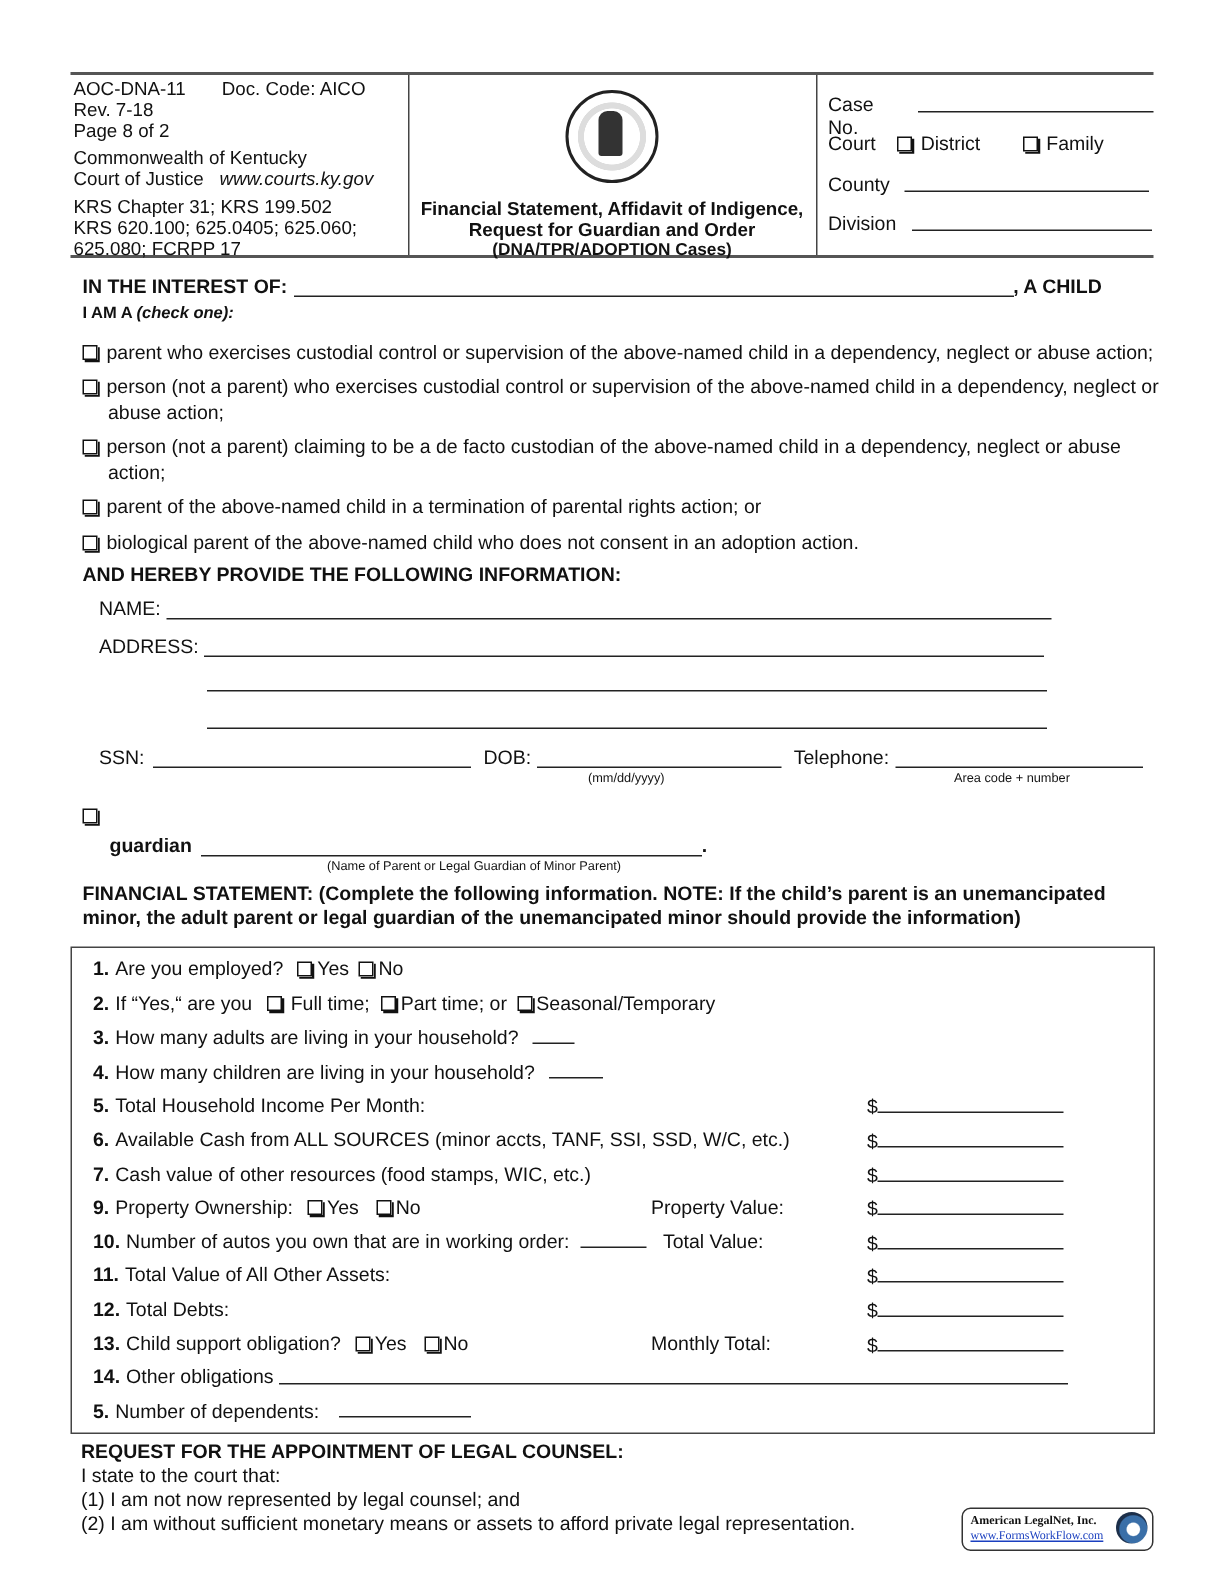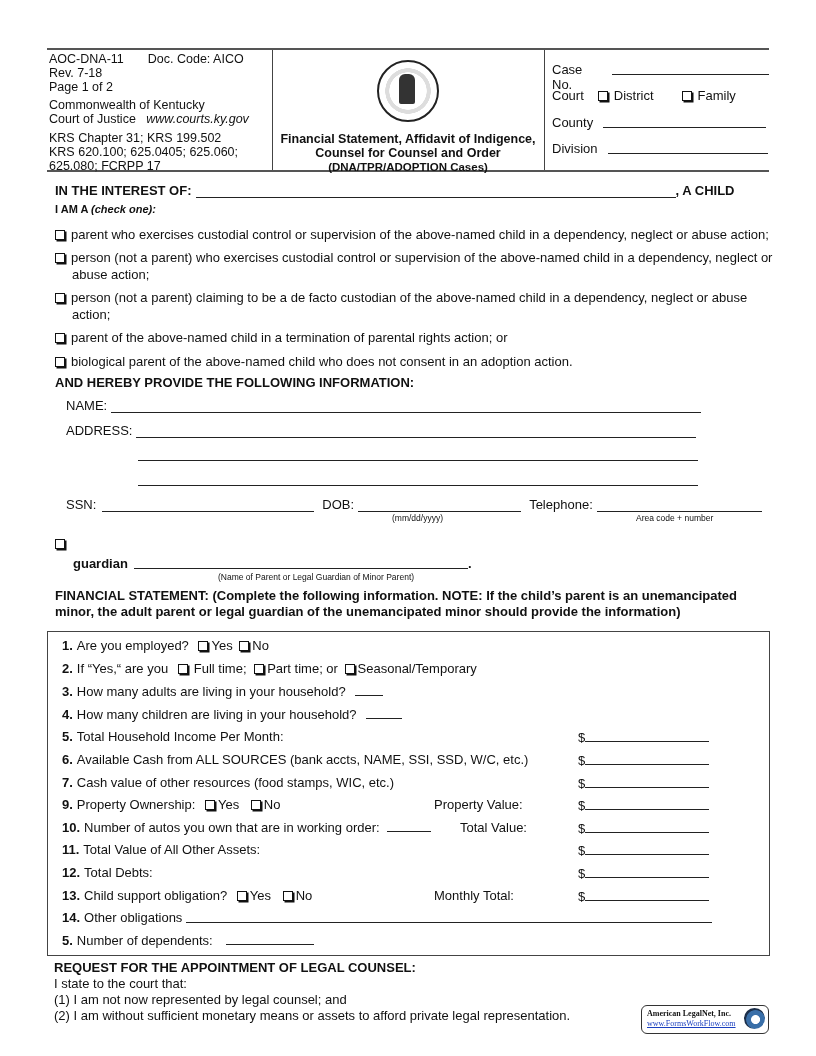--- a/index.html
+++ b/index.html
@@ -33,33 +33,33 @@
   .caption { position:absolute; font-size:8.5px; }
   .logo { position:absolute; left:641px; top:1005px; width:126px; height:27px; border:1.5px solid #333; border-radius:6px; background:#fff; }
 </style>
 </head>
 <body>
 
 <div class="hdr">
   <div class="col1">
     <div><span>AOC-DNA-11</span><span style="display:inline-block;width:24px"></span><span>Doc. Code: AICO</span></div>
     <div>Rev. 7-18</div>
-    <div>Page 1 of 2</div>
+    <div>Page 8 of 2</div>
     <div style="margin-top:4px">Commonwealth of Kentucky</div>
     <div><span>Court of Justice</span>&nbsp;&nbsp; <i>www.courts.ky.gov</i></div>
     <div style="margin-top:5px">KRS Chapter 31; KRS 199.502</div>
     <div>KRS 620.100; 625.0405; 625.060;</div>
     <div>625.080; FCRPP 17</div>
   </div>
   <div class="vline" style="left:225px"></div>
   <div class="col2">
     <div class="seal"></div>
     <div class="title">
       <div>Financial Statement, Affidavit of Indigence,</div>
-      <div>Counsel for Counsel and Order</div>
+      <div>Request for Guardian and Order</div>
       <div class="small">(DNA/TPR/ADOPTION Cases)</div>
     </div>
   </div>
   <div class="vline" style="left:497px"></div>
   <div class="col3">
     <div class="fld-row" style="top:12px">
       <span>Case  No.</span>
       <span class="uline" style="width:157px;margin-left:6px"></span>
     </div>
     <div class="fld-row" style="top:38px">
@@ -113,21 +113,21 @@
   <span class="uline" style="width:163px;margin-left:4px"></span>
   <span style="margin-left:8px">Telephone:</span>
   <span class="uline" style="width:165px;margin-left:4px"></span>
 </div>
 <div class="caption" style="left:392px;top:513px">(mm/dd/yyyy)</div>
 <div class="caption" style="left:636px;top:513px">Area code  +   number</div>
 
 <div class="opt bold" style="top:535px;font-size:13px">
   <span class="cb"></span>
 </div>
-<div class="abs bold" style="left:73px;top:556px;display:flex;align-items:flex-start">
+<div class="abs bold" style="left:73px;top:556px;display:flex;align-items:flex-end">
   <span>guardian</span>
   <span class="uline" style="width:334px;margin-left:6px"></span>
   <span>.</span>
 </div>
 <div class="caption" style="left:218px;top:572px">(Name of Parent or Legal Guardian of Minor Parent)</div>
 
 <div class="line bold" style="top:588px;width:712px;line-height:16px">
   <div>FINANCIAL STATEMENT: (Complete the following information. NOTE: If the child’s parent is an unemancipated</div>
   <div>minor, the adult parent or legal guardian of the unemancipated minor should provide the information)</div>
 </div>
@@ -149,36 +149,36 @@
     <span class="uline" style="width:28px;margin-left:6px;height:10px"></span>
   </div>
   <div class="q" style="top:75px">
     <span class="n">4.</span><span>How many children are living in your household?</span>
     <span class="uline" style="width:36px;margin-left:6px;height:10px"></span>
   </div>
   <div class="q" style="top:97px">
     <span class="n">5.</span><span>Total Household Income Per Month:</span>
   </div>
   <div class="q" style="top:120px">
-    <span class="n">6.</span><span>Available Cash from ALL SOURCES (bank accts, NAME, SSI, SSD, W/C, etc.)</span>
+    <span class="n">6.</span><span>Available Cash from ALL SOURCES (minor accts, TANF, SSI, SSD, W/C, etc.)</span>
   </div>
   <div class="q" style="top:143px">
     <span class="n">7.</span><span>Cash value of other resources (food stamps, WIC, etc.)</span>
   </div>
   <div class="q" style="top:165px">
     <span class="n">9.</span><span>Property Ownership:</span>
     <span style="margin-left:6px"><span class="cb" style="margin-right:3px"></span><span>Yes</span></span>
     <span style="margin-left:8px"><span class="cb" style="margin-right:3px"></span><span>No</span></span>
   </div>
   <div class="abs" style="left:386px;top:165px">Property Value:</div>
   <div class="q" style="top:188px">
     <span class="n">10.</span><span>Number of autos you own that are in working order:</span>
     <span class="uline" style="width:44px;margin-left:4px;height:10px"></span>
   </div>
-  <div class="abs" style="left:412px;top:188px">Total Value:</div>
+  <div class="abs" style="left:394px;top:188px">Total Value:</div>
   <div class="q" style="top:210px">
     <span class="n">11.</span><span>Total Value of All Other Assets:</span>
   </div>
   <div class="q" style="top:233px">
     <span class="n">12.</span><span>Total Debts:</span>
   </div>
   <div class="q" style="top:256px">
     <span class="n">13.</span><span>Child support obligation?</span>
     <span style="margin-left:6px"><span class="cb" style="margin-right:3px"></span><span>Yes</span></span>
     <span style="margin-left:8px"><span class="cb" style="margin-right:3px"></span><span>No</span></span>

